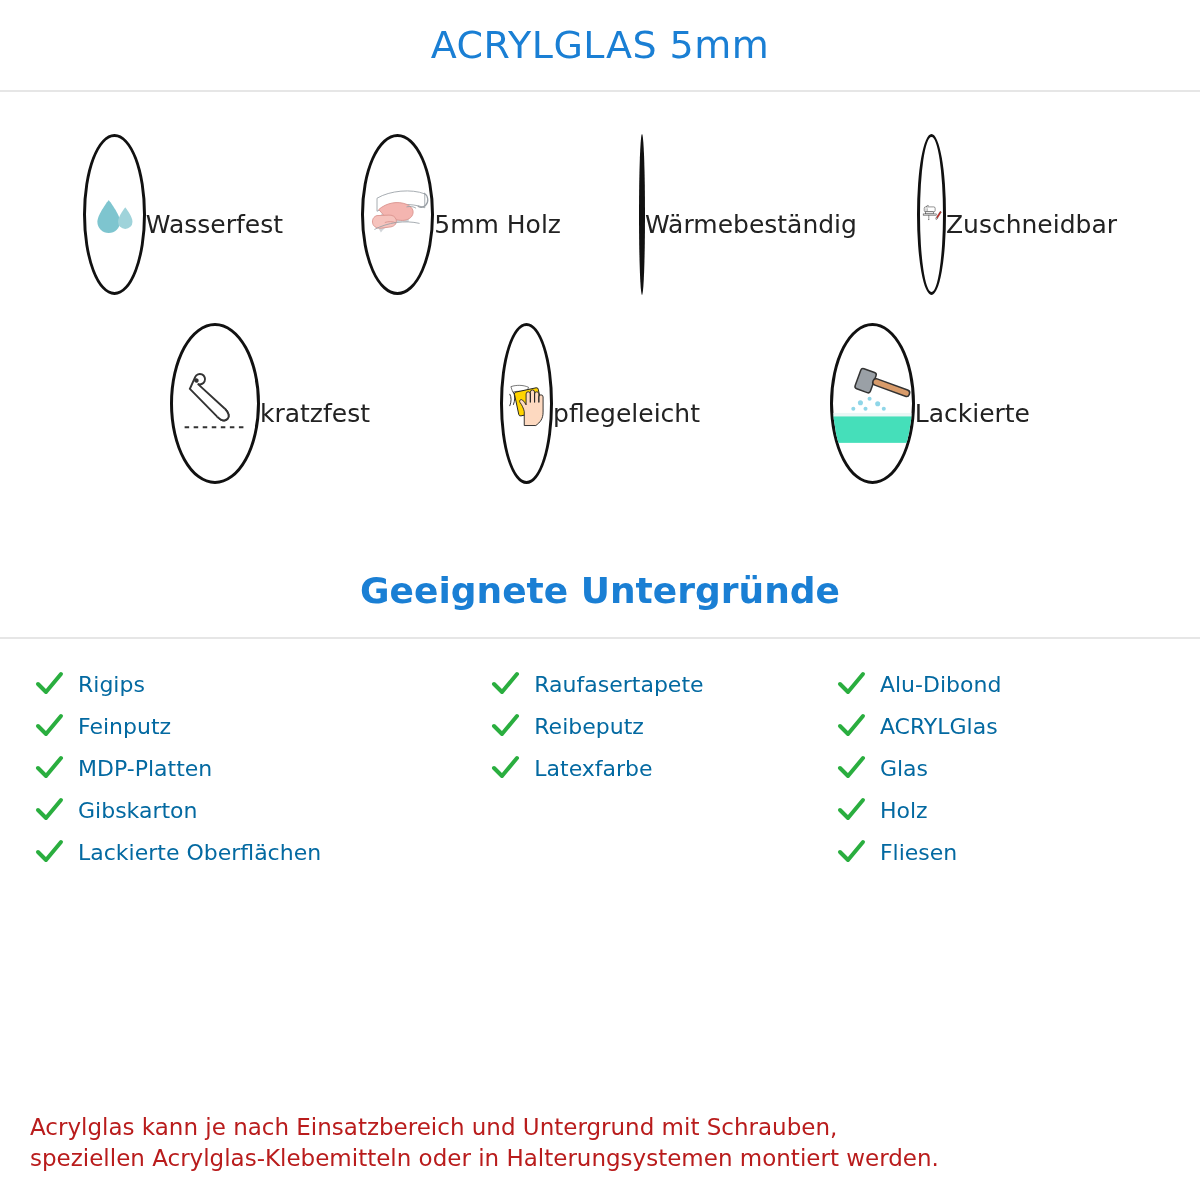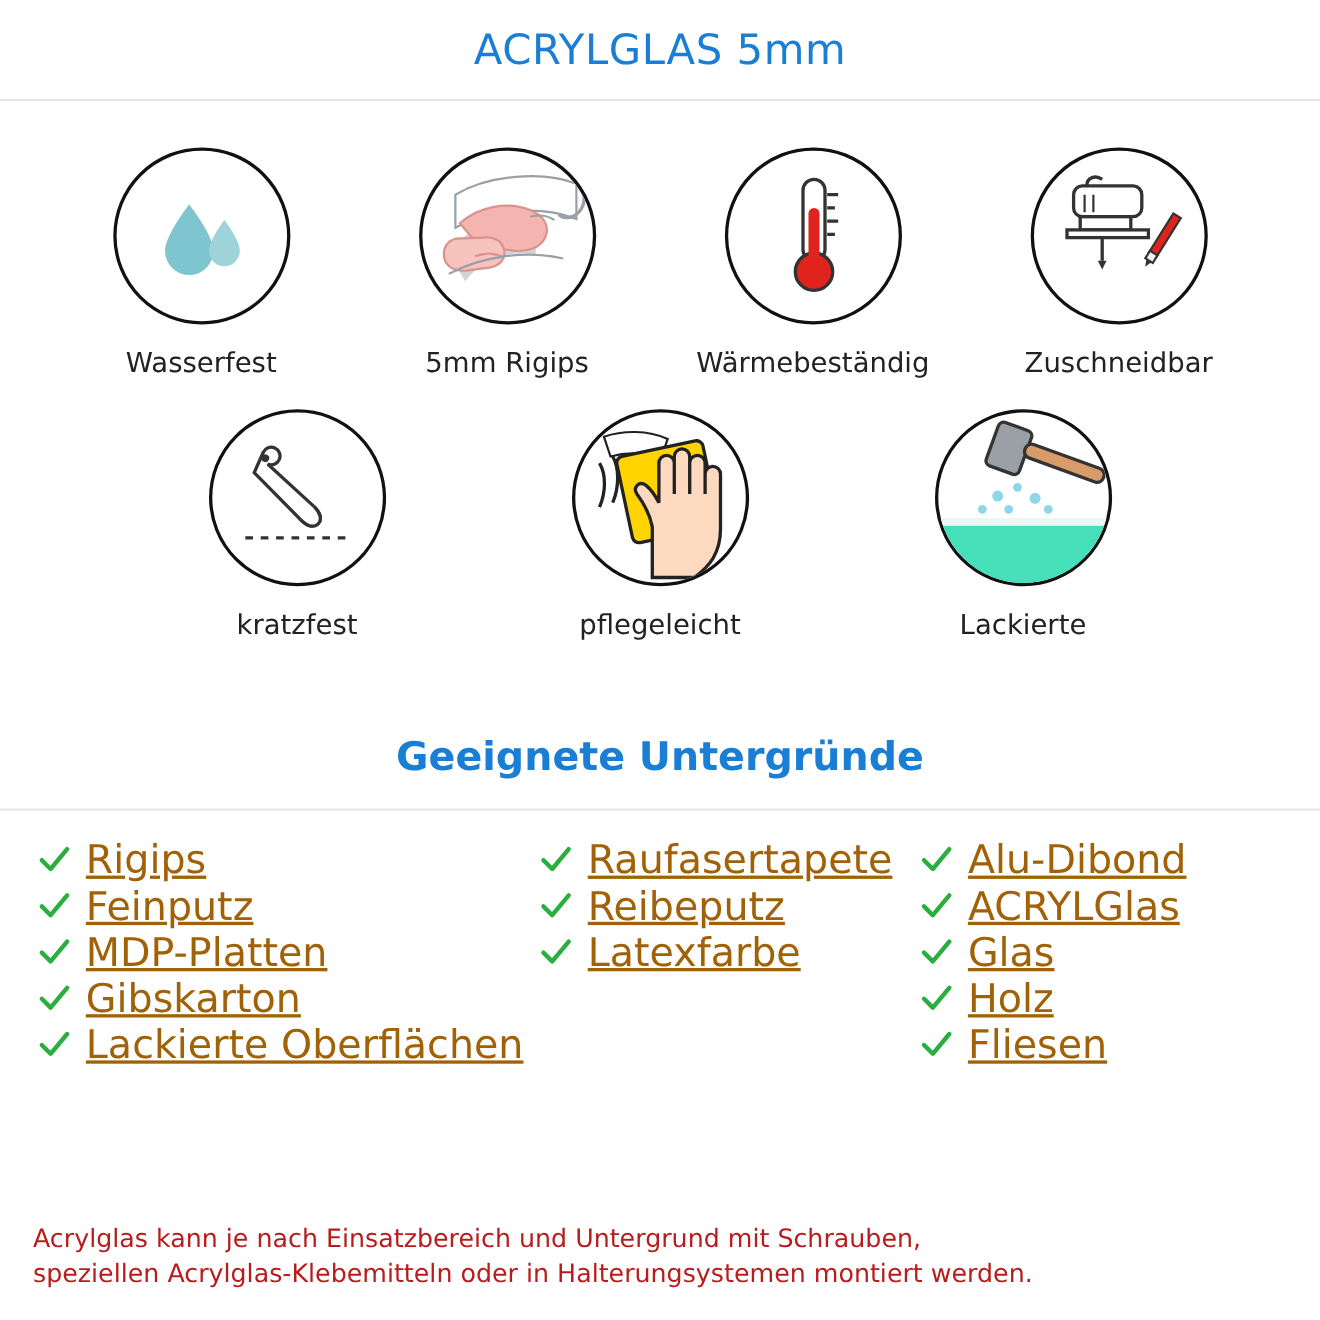--- a/index.html
+++ b/index.html
@@ -42,21 +42,20 @@
     display: flex;
     justify-content: center;
     align-items: flex-start;
   }
   .row1 { margin-top: 42px; gap: 78px; }
   .row2 { margin-top: 28px; gap: 130px; }
 
   .feature {
     width: 200px;
     display: flex;
-    flex-direction: column;
     align-items: center;
   }
   .circle {
     width: 155px;
     height: 155px;
     border-radius: 50%;
     border: 3px solid #111;
     position: relative;
     overflow: hidden;
     background: #fff;
@@ -107,24 +106,23 @@
     gap: 14px;
   }
   .check-mark {
     width: 30px;
     height: 30px;
     flex: 0 0 30px;
     position: relative;
   }
   .check-mark svg { display: block; }
   .check-label {
-    font-size: 36px;
-    color: #a16207;
+    font-size: 22px;
+    color: #0369a1;
     white-space: nowrap;
-    text-decoration: underline;
   }
 
   
   .footer-note {
     position: absolute;
     left: 30px;
     right: 20px;
     bottom: 26px;
     font-size: 23px;
     line-height: 1.35;
@@ -159,21 +157,21 @@
           <path d="M30 40 C60 22 110 18 140 30 L140 62 C110 50 62 52 30 70 Z" fill="#ffffff" stroke="#9aa0a6" stroke-width="2"></path>
           <path d="M138 28 c10 6 12 20 4 28 -6 6 -14 6 -18 2" fill="none" stroke="#9aa0a6" stroke-width="3"></path>
           <path d="M25 95 c14 -26 46 -40 78 -34 l0 34 c-26 -6 -52 6 -64 24 Z" fill="#b9bec4" opacity="0.65"></path>
           <path d="M34 66 c18 -16 44 -20 64 -12 12 5 18 14 14 24 -4 10 -16 14 -28 13 l-32 -4 Z" fill="#f4b5b0" stroke="#d9938d" stroke-width="2"></path>
           <path d="M30 80 c-8 2 -12 10 -10 18 2 8 10 12 20 11 l22 -3 c10 -2 14 -9 12 -17 -2 -7 -9 -11 -18 -10 Z" fill="#f6c3bd" stroke="#d9938d" stroke-width="2"></path>
           <path d="M48 96 c8 -3 18 -3 26 1" fill="none" stroke="#d9938d" stroke-width="2"></path>
           <path d="M98 60 c8 -2 16 -1 22 3" fill="none" stroke="#9aa0a6" stroke-width="2"></path>
           <path d="M24 112 c30 -16 70 -22 104 -14" fill="none" stroke="#9aa0a6" stroke-width="2"></path>
         </svg>
       </div>
-      <div class="feature-label">5mm Rigips</div>
+      <div class="feature-label">5mm Holz</div>
     </div>
 
     <div class="feature">
       <div class="circle">
         <svg width="110" height="120" viewBox="0 0 110 120">
           <rect x="46" y="8" width="20" height="74" rx="10" fill="#fff" stroke="#333" stroke-width="3"></rect>
           <circle cx="56" cy="92" r="17" fill="#e0231c" stroke="#333" stroke-width="3"></circle>
           <rect x="51" y="34" width="10" height="52" rx="5" fill="#e0231c"></rect>
           <line x1="68" y1="22" x2="78" y2="22" stroke="#333" stroke-width="3"></line>
           <line x1="68" y1="34" x2="75" y2="34" stroke="#333" stroke-width="3"></line>

